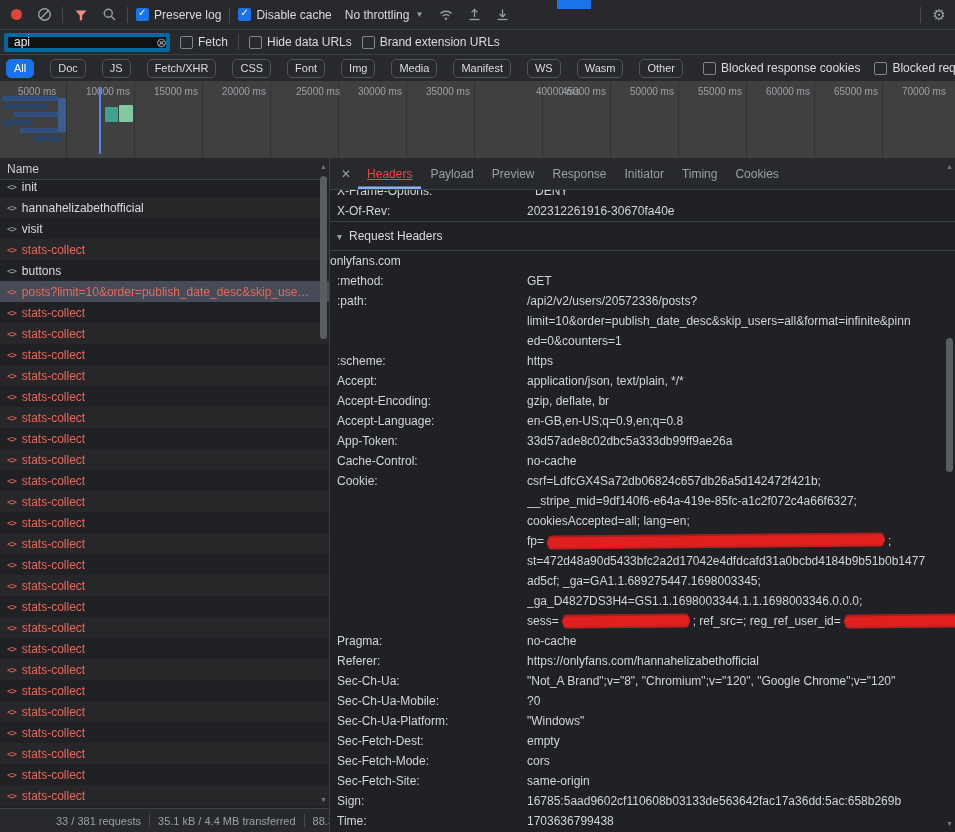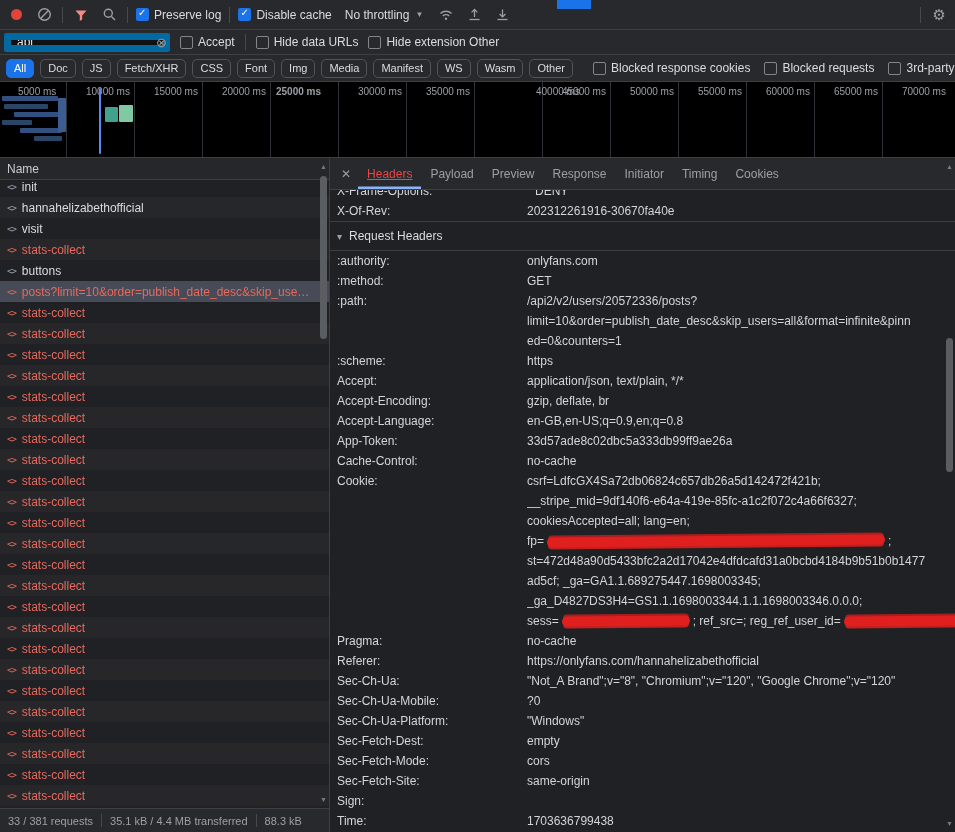--- a/index.html
+++ b/index.html
@@ -21,35 +21,35 @@
   .dropdown { display:flex; align-items:center; gap:6px; padding:2px 5px; color:#dadce0; cursor:default; }
   .caret { font-size:8px; color:#9aa0a6; }
   .gear { font-size:15px; color:#9aa0a6; line-height:1; }
   .blue-chip { position:absolute; left:557px; top:0; width:34px; height:9px; background:#1a73e8; }
   .spacer { flex:1; }
 
   
   .filterbar { height:25px; flex:none; background:#28292c; border-bottom:1px solid #3c4043;
                display:flex; align-items:center; padding:0 4px; gap:10px; }
   .filter-input-wrap { position:relative; width:166px; height:19px; flex:none; }
-  .filter-input { width:100%; height:100%; background:#101112; border:7px solid #0369a1; border-radius:2px;
+  .filter-input { width:100%; height:100%; background:#101112; border:4px solid #0369a1; border-radius:2px;
                   color:#e8eaed; font-family:"Liberation Sans",sans-serif; font-size:12px; padding:0 18px 0 6px; outline:none; }
   .clear-x { position:absolute; right:3px; top:1px; color:#9aa0a6; font-size:13px; line-height:17px; }
 
   
   .chipsbar { height:27px; flex:none; background:#28292c; border-bottom:1px solid #3c4043;
               display:flex; align-items:center; padding:0 6px; gap:12px; }
-  .chips { display:flex; align-items:center; gap:6px; }
+  .chips { display:flex; align-items:center; gap:16px; }
   .chip { font-family:"Liberation Sans",sans-serif; font-size:11px; color:#dadce0; background:transparent;
           border:1px solid #50535a; border-radius:5px; padding:2px 7px; line-height:13px; cursor:default; }
   .chip.active { background:#1a73e8; border-color:#1a73e8; color:#fff; }
   .extra { display:flex; align-items:center; gap:14px; margin-left:8px; }
 
   
-  .timeline { height:76px; flex:none; position:relative; background:#000000; border-bottom:1px solid #3c4043; overflow:hidden; }
+  .timeline { height:76px; flex:none; position:relative; background:#404040; border-bottom:1px solid #3c4043; overflow:hidden; }
   .tl-label { position:absolute; top:4px; font-size:10px; color:#9aa0a6; white-space:nowrap; }
   .tl-grid { position:absolute; top:0; bottom:0; width:1px; background:#303136; }
   .tl-bar { position:absolute; border-radius:1px; }
 
   
   .main { flex:1; min-height:0; display:flex; }
   .left { width:330px; flex:none; border-right:1px solid #3c4043; display:flex; flex-direction:column;
           position:relative; background:#202124; }
   .name-header { height:22px; flex:none; border-bottom:1px solid #3c4043; background:#26272a;
                  display:flex; align-items:center; padding-left:7px; color:#c9ccd0; }
@@ -57,21 +57,21 @@
   .list > .req-row:first-child { margin-top:-4px; }
   .req-row { height:21px; display:flex; align-items:center; gap:6px; padding:0 16px 0 7px; cursor:default; }
   .req-row.alt { background:rgba(255,255,255,0.03); }
   .req-row.selected { background:#464b57; }
   .req-icon { font-family:"DejaVu Sans Mono",monospace; font-size:9px; letter-spacing:-1px; color:#93a2b0; flex:none; }
   .req-row.error .req-icon { color:#e8695c; }
   .req-label { color:#dadce0; white-space:nowrap; overflow:hidden; text-overflow:ellipsis; }
   .req-row.error .req-label { color:#e8695c; }
 
   .statusbar { height:24px; flex:none; border-top:1px solid #3c4043; background:#28292c;
-               display:flex; align-items:center; overflow:hidden; font-size:11px; color:#9aa0a6; }
+               display:flex; align-items:center; overflow:hidden; font-size:11px; color:#9aa0a6;padding-left:48px; }
   .sb-item { padding:0 8px; white-space:nowrap; }
   .sb-sep { width:1px; height:13px; background:#46494d; flex:none; }
 
   
   .detail { flex:1; min-width:0; display:flex; flex-direction:column; position:relative; background:#202124; }
   .dtabbar { height:32px; flex:none; background:#28292c; border-bottom:1px solid #3c4043; display:flex; align-items:center; }
   .dclose { margin:0 7px 0 11px; color:#9aa0a6; font-size:12px; }
   .dtabs { display:flex; height:100%; align-items:center; }
   .dtab { padding:0 9px; height:100%; display:flex; align-items:center; color:#9aa0a6; cursor:default; }
   .dtab.active { color:#ef4444; box-shadow:inset 0 -2.5px 0 #8ab4f8;text-decoration:underline; }
@@ -171,30 +171,30 @@
     </div>
   </div>
 
   <div class="filterbar">
     <div class="filter-input-wrap">
       <input class="filter-input" value="api" style="">
       <span class="clear-x">⊗</span>
     </div>
     <label class="cb">
       <span class="box un"></span>
-      <span>Accept</span>
+      <span>Fetch</span>
     </label>
     <div class="sep"></div>
     <label class="cb">
       <span class="box un"></span>
       <span>Hide data URLs</span>
     </label>
     <label class="cb">
       <span class="box un"></span>
-      <span>Hide extension Other</span>
+      <span>Brand extension URLs</span>
     </label>
   </div>
 
   <div class="chipsbar">
     <div class="chips" id="chips">
         <button class="chip active">All</button>
         <button class="chip">Doc</button>
         <button class="chip">JS</button>
         <button class="chip">Fetch/XHR</button>
         <button class="chip">CSS</button>
@@ -233,21 +233,21 @@
       <div class="tl-grid" style="left: 542px;"></div>
       <div class="tl-grid" style="left: 610px;"></div>
       <div class="tl-grid" style="left: 678px;"></div>
       <div class="tl-grid" style="left: 746px;"></div>
       <div class="tl-grid" style="left: 814px;"></div>
       <div class="tl-grid" style="left: 882px;"></div>
       <div class="tl-label" style="left: 18px;">5000 ms</div>
       <div class="tl-label" style="left: 86px;">10000 ms</div>
       <div class="tl-label" style="left: 154px;">15000 ms</div>
       <div class="tl-label" style="left: 222px;">20000 ms</div>
-      <div class="tl-label" style="left: 276px; font-weight: bold;">25000 ms</div>
+      <div class="tl-label" style="left: 296px;">25000 ms</div>
       <div class="tl-label" style="left: 358px;">30000 ms</div>
       <div class="tl-label" style="left: 426px;">35000 ms</div>
       <div class="tl-label" style="left: 494px; margin-left: 42px;">40000 ms</div>
       <div class="tl-label" style="left: 562px;">45000 ms</div>
       <div class="tl-label" style="left: 630px;">50000 ms</div>
       <div class="tl-label" style="left: 698px;">55000 ms</div>
       <div class="tl-label" style="left: 766px;">60000 ms</div>
       <div class="tl-label" style="left: 834px;">65000 ms</div>
       <div class="tl-label" style="left: 902px;">70000 ms</div>
       <div class="tl-bar" style="left: 2px; top: 14px; width: 56px; height: 5px; background: rgb(49, 80, 127);"></div>
@@ -432,21 +432,20 @@
                 <div class="kv-line"><span>202312261916-30670fa40e</span></div>
               </div>
             </div>
           </div>
         <div class="dsection">
           <span class="tri">▾</span>
           <span>Request Headers</span>
         </div>
         <div id="dheaders">
             <div class="kv">
-              <div class="kv-name">:authority:</div>
               <div class="kv-value">
                 <div class="kv-line"><span>onlyfans.com</span></div>
               </div>
             </div>
             <div class="kv">
               <div class="kv-name">:method:</div>
               <div class="kv-value">
                 <div class="kv-line"><span>GET</span></div>
               </div>
             </div>
@@ -550,20 +549,23 @@
               </div>
             </div>
             <div class="kv">
               <div class="kv-name">Sec-Fetch-Site:</div>
               <div class="kv-value">
                 <div class="kv-line"><span>same-origin</span></div>
               </div>
             </div>
             <div class="kv">
               <div class="kv-name">Sign:</div>
+              <div class="kv-value">
+                <div class="kv-line"><span>16785:5aad9602cf110608b03133de563642fac17a36dd:5ac:658b269b</span></div>
+              </div>
             </div>
             <div class="kv">
               <div class="kv-name">Time:</div>
               <div class="kv-value">
                 <div class="kv-line"><span>1703636799438</span></div>
               </div>
             </div>
           </div>
       </div>
       <div class="vscroll right-scroll">

